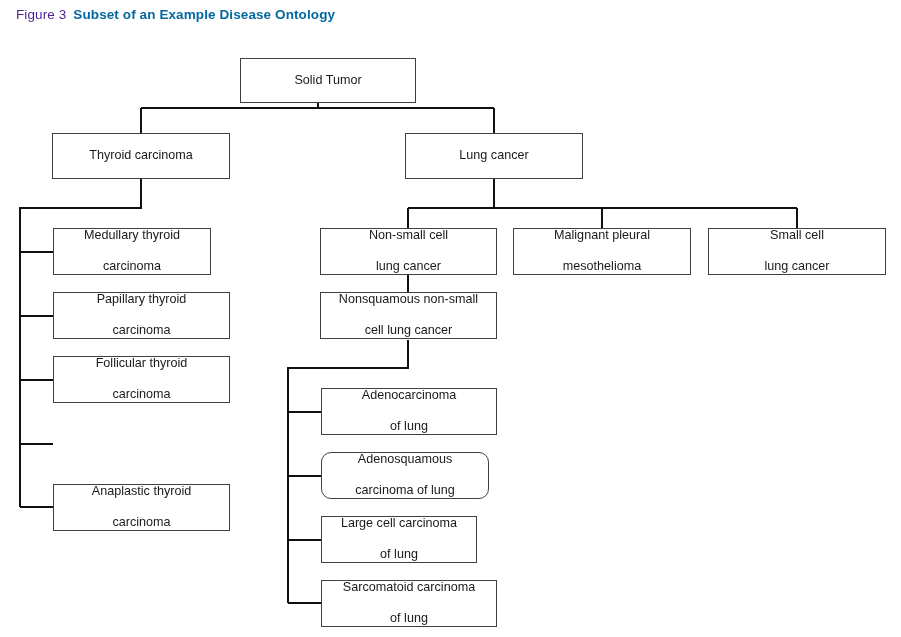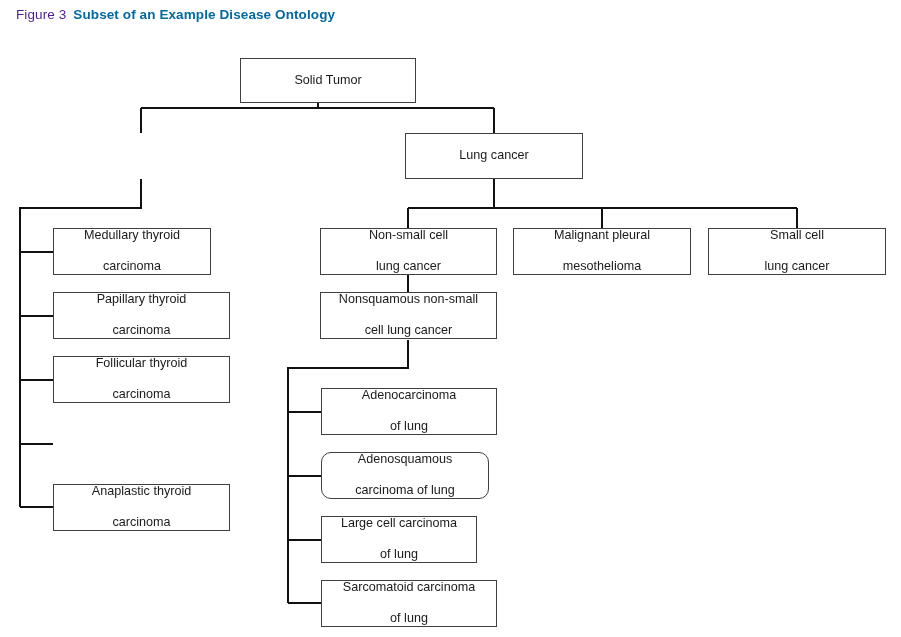--- a/index.html
+++ b/index.html
@@ -106,20 +106,23 @@
     <path d="M 288 412 L 321 412"></path>
     <path d="M 288 476 L 321 476"></path>
     <path d="M 288 540 L 321 540"></path>
     <path d="M 288 603 L 321 603"></path>
   </svg>
 
   <div class="node" style="left:240px; top:38px; width:176px; height:45px;margin-top:20px;">
     <span>Solid Tumor</span>
   </div>
 
+  <div class="node" style="left:52px; top:133px; width:178px; height:46px;">
+    <span>Thyroid carcinoma</span>
+  </div>
 
   <div class="node" style="left:405px; top:133px; width:178px; height:46px;">
     <span>Lung cancer</span>
   </div>
 
   <div class="node" style="left:53px; top:228px; width:158px; height:47px;">
     <span><span>Medullary thyroid</span><br><span>carcinoma</span></span>
   </div>
   <div class="node" style="left:53px; top:292px; width:177px; height:47px;">
     <span><span>Papillary thyroid</span><br><span>carcinoma</span></span>

